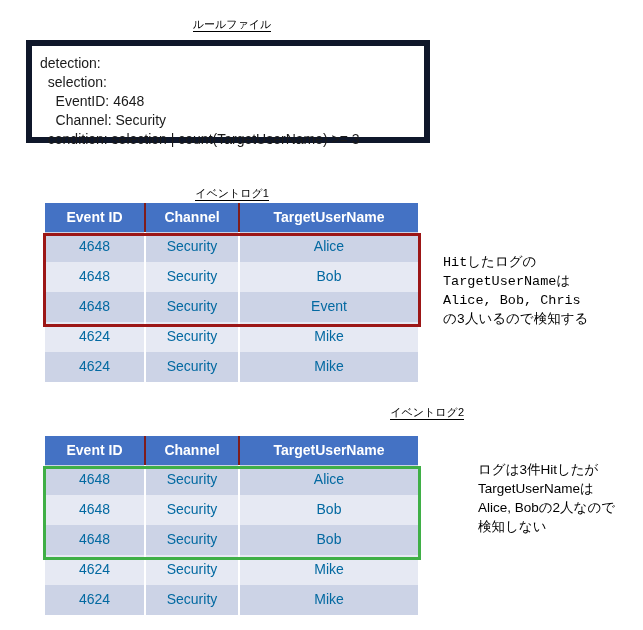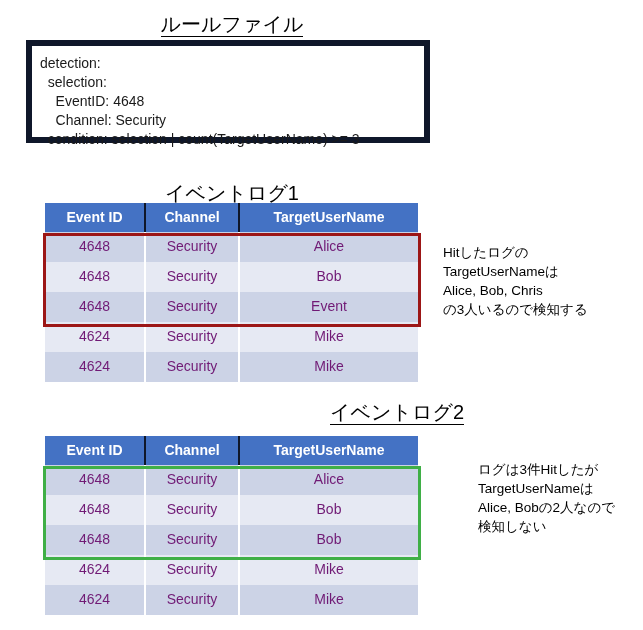--- a/index.html
+++ b/index.html
@@ -15,21 +15,21 @@
     color: #000000;
     overflow: hidden;
   }
 
   
   .section-title {
     position: absolute;
     left: 0;
     width: 464px;
     text-align: center;
-    font-size: 20px;
+    font-size: 11px;
     line-height: 20px;
     color: #000000;
     white-space: nowrap;
   }
   .section-title span {
     border-bottom: 1px solid #000000;
     padding-bottom: 1px;
   }
   #title-rule      { top: 14px; }
   #title-log1      { top: 183px; }
@@ -71,32 +71,32 @@
   .log-table col.c-channel { width: 94px; }
   .log-table col.c-user    { width: 179px; }
 
   .log-table thead th {
     background: #4472c4;
     color: #ffffff;
     font-size: 14px;
     font-weight: bold;
     text-align: center;
     padding: 5px 0 6px 0;
-    border-right: 2px solid #0f172a;
+    border-right: 2px solid #7f1d1d;
     border-bottom: none;
     line-height: 18px;
   }
   .log-table thead th:last-child { border-right: none; }
 
   .log-table tbody td {
     font-size: 14px;
     text-align: center;
     padding: 5px 0 6px 0;
     line-height: 19px;
-    color: #701a75;
+    color: #0369a1;
     border-right: 2px solid #ffffff;
   }
   .log-table tbody td:last-child { border-right: none; text-align: center; }
 
   .log-table tbody tr.row-odd  td { background: #ccd3e6; }
   .log-table tbody tr.row-even td { background: #e6e9f3; }
 
   
   .highlight-box {
     position: absolute;
@@ -122,21 +122,21 @@
   
   .annotation {
     position: absolute;
     left: 443px;
     width: 200px;
     font-size: 13.5px;
     line-height: 19px;
     color: #000000;
     white-space: pre-line;
   }
-  #annotation-log1 { top: 243px; }
+  #annotation-log1 { top: 253px; font-family: Liberation Mono, monospace; }
   #annotation-log2 { top: 460px; margin-left: 35px; }
 </style>
 </head>
 <body>
 
 <div class="section-title" id="title-rule">
   <span>ルールファイル</span>
 </div>
 
 <div class="rule-box">

